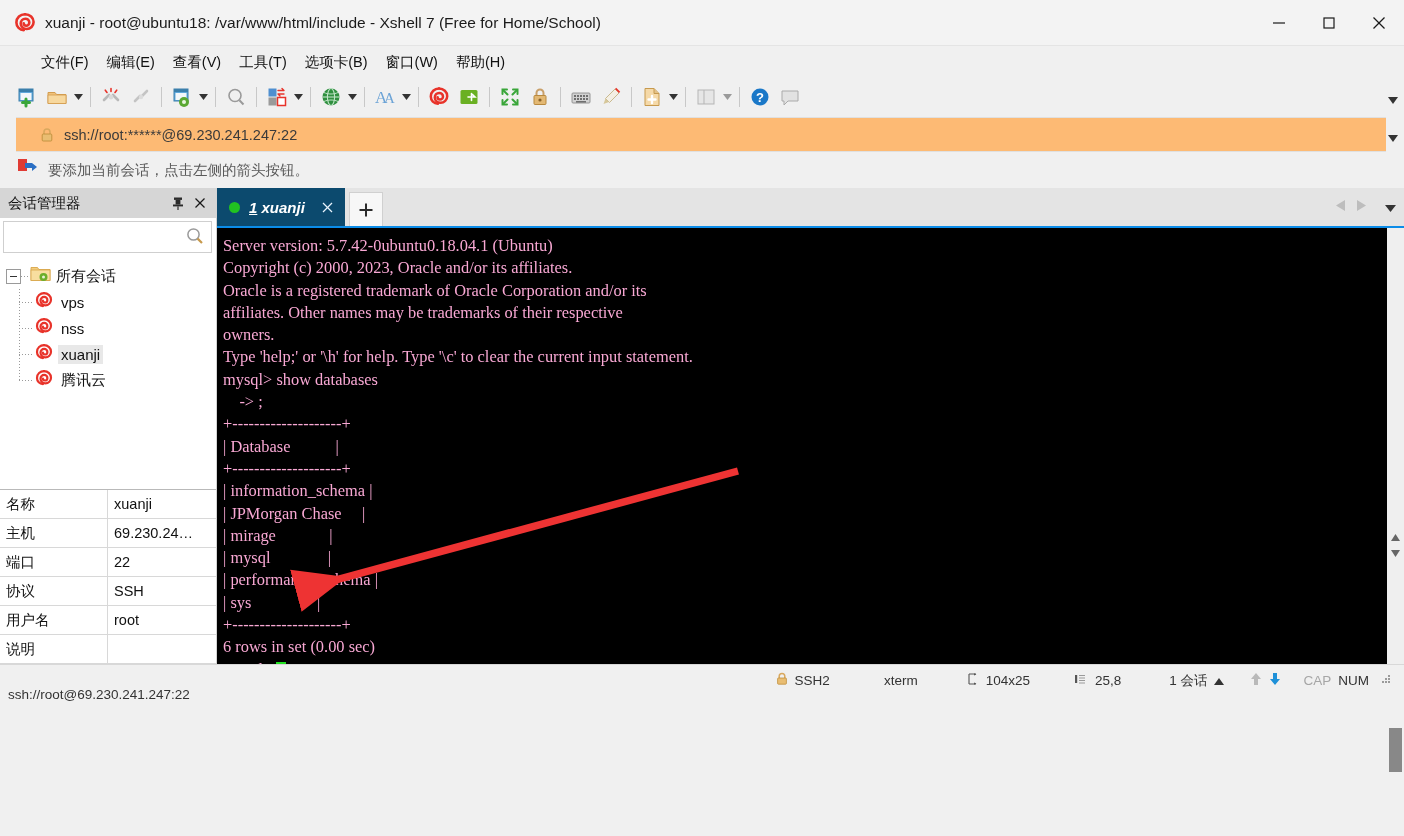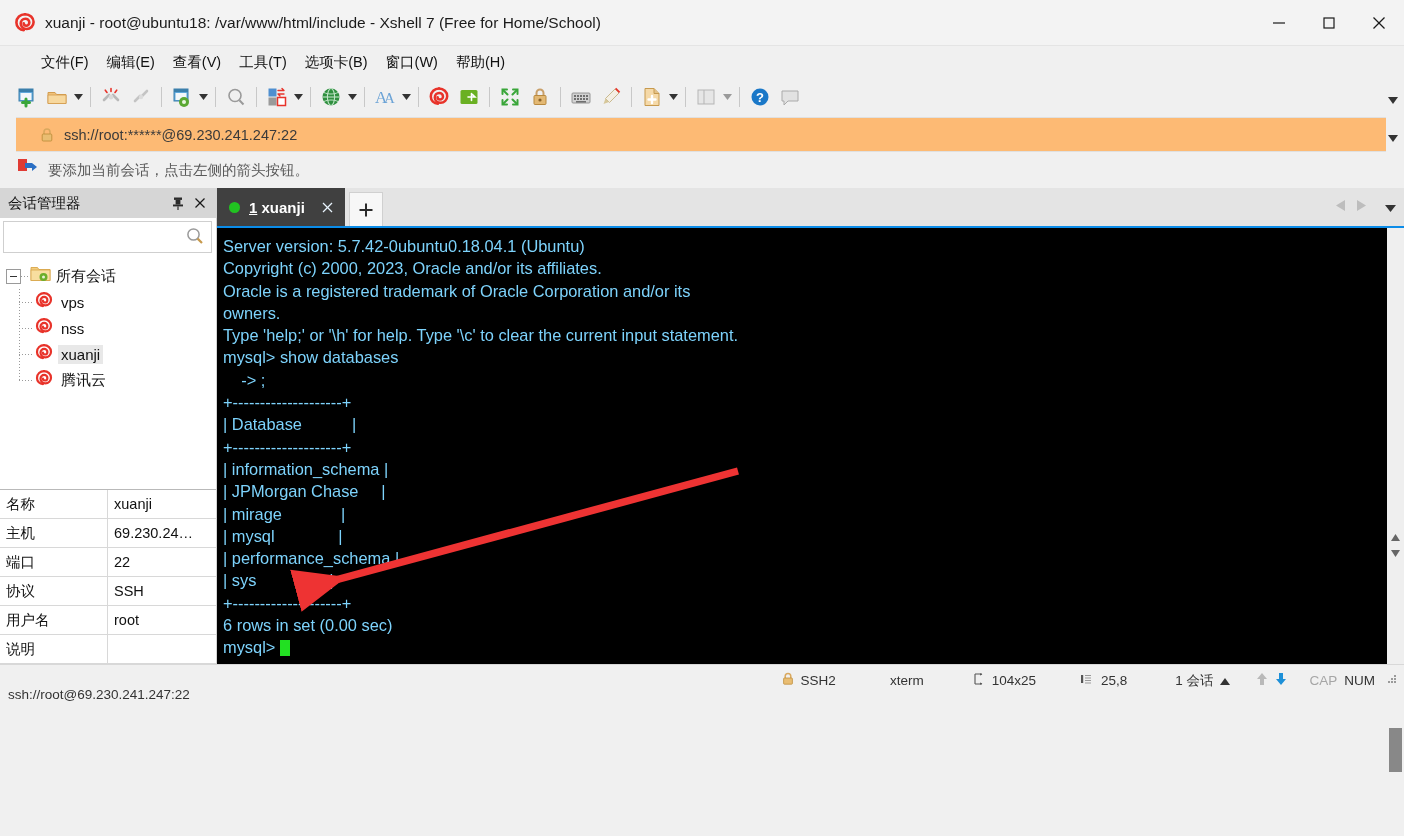--- a/index.html
+++ b/index.html
@@ -82,34 +82,34 @@
   .props{flex:0 0 auto;background:#fff;border-top:1px solid #b9b9b9;}
   .prop-row{display:flex;height:28px;border-bottom:1px solid #d8d8d8;}
   .prop-k{width:108px;flex:0 0 108px;font-size:14.5px;color:#111;display:flex;align-items:center;
           padding-left:6px;border-right:1px solid #d8d8d8;box-sizing:border-box;}
   .prop-v{flex:1;font-size:14.5px;color:#111;display:flex;align-items:center;padding-left:6px;
           overflow:hidden;white-space:nowrap;}
 
   
   .rightcol{flex:1 1 auto;display:flex;flex-direction:column;min-width:0;min-height:0;background:#f0f0f0;}
   .tabstrip{height:38px;background:#e4e4e4;display:flex;align-items:flex-end;flex:0 0 auto;position:relative;}
-  .tab{height:38px;background:#404040;display:flex;align-items:center;padding:0 8px 0 12px;box-sizing:border-box;}
+  .tab{height:38px;background:#0c4a6e;display:flex;align-items:center;padding:0 8px 0 12px;box-sizing:border-box;font-style:italic;}
   .tab .dot{width:11px;height:11px;border-radius:50%;background:#21c221;flex:0 0 auto;}
   .tab .tname{font-size:15px;color:#fff;font-weight:bold;margin-left:9px;white-space:nowrap;}
   .tab .tname u{text-decoration:underline;}
   .tab .tclose{margin-left:14px;width:18px;height:18px;display:flex;align-items:center;justify-content:center;}
   .newtab{width:34px;height:34px;background:#f7f7f7;border:1px solid #d0d0d0;border-bottom:none;
           display:flex;align-items:center;justify-content:center;margin-left:4px;box-sizing:border-box;}
   .tabnav{margin-left:auto;display:flex;align-items:center;padding-right:8px;gap:10px;height:38px;}
 
   .termwrap{flex:1 1 auto;display:flex;min-height:0;position:relative;border-top:2px solid #0b8ce8;}
   .terminal{flex:1 1 auto;background:#000;overflow:hidden;position:relative;min-width:0;
             padding:7px 0 0 6px;box-sizing:border-box;}
-  .term-line{font-family:Liberation Sans, sans-serif;font-size:16.4px;
-             line-height:22.3px;color:#7dd3fc;white-space:pre;letter-spacing:0px;}
+  .term-line{font-family:Liberation Serif, serif;font-size:16.4px;
+             line-height:22.3px;color:#f9a8d4;white-space:pre;letter-spacing:0px;}
   .cursor{display:inline-block;width:10px;height:16px;background:#22e022;vertical-align:-3px;}
   .scrollcol{width:17px;flex:0 0 17px;background:#efefef;position:relative;border-left:1px solid #000;}
   .scrollthumb{position:absolute;left:2px;width:13px;background:#888;}
   .sb-arrow{position:absolute;left:0;width:17px;height:15px;display:flex;align-items:center;justify-content:center;}
 
   .arrow-annot{position:absolute;left:0;top:0;pointer-events:none;}
 
   
   .statusbar{height:31px;background:#f0f0f0;border-top:1px solid #d8d8d8;display:flex;align-items:center;
              flex:0 0 auto;font-size:13.5px;color:#333;}
@@ -547,20 +547,21 @@
         </div>
       </div>
 
       <div class="termwrap">
         <div class="terminal">
           <div class="term-line">Server version: 5.7.42-0ubuntu0.18.04.1 (Ubuntu)</div>
           <div class="term-line"></div>
           <div class="term-line">Copyright (c) 2000, 2023, Oracle and/or its affiliates.</div>
           <div class="term-line"></div>
           <div class="term-line">Oracle is a registered trademark of Oracle Corporation and/or its</div>
+          <div class="term-line">affiliates. Other names may be trademarks of their respective</div>
           <div class="term-line">owners.</div>
           <div class="term-line"></div>
           <div class="term-line">Type 'help;' or '\h' for help. Type '\c' to clear the current input statement.</div>
           <div class="term-line"></div>
           <div class="term-line">mysql&gt; show databases</div>
           <div class="term-line">    -&gt; ;</div>
           <div class="term-line">+--------------------+</div>
           <div class="term-line">| Database           |</div>
           <div class="term-line">+--------------------+</div>
           <div class="term-line">| information_schema |</div>
@@ -595,21 +596,21 @@
               </svg>
           </div>
           <div class="scrollthumb" style="top:500px;height:44px;"></div>
         </div>
       </div>
     </div>
   </div>
 
   <div class="statusbar">
     <div class="st-left">ssh://root@69.230.241.247:22</div>
-    <div class="st-group" style="margin-left:auto;padding-right:6px;">
+    <div class="st-group" style="margin-left:auto;padding-right:12px;">
       <span>
         <svg width="12" height="14" viewBox="0 0 12 14">
           <path d="M3.2 6V4.2a2.8 2.8 0 015.6 0V6" fill="none" stroke="#d9a85e" stroke-width="1.5"></path>
           <rect x="1.6" y="6" width="8.8" height="6.2" rx="0.8" fill="#e9bd72" stroke="#c08f3c" stroke-width="0.8"></rect>
         </svg>
       </span>
       <span>SSH2</span>
       <span style="width:40px;"></span>
       <span>xterm</span>
       <span style="width:34px;"></span>

